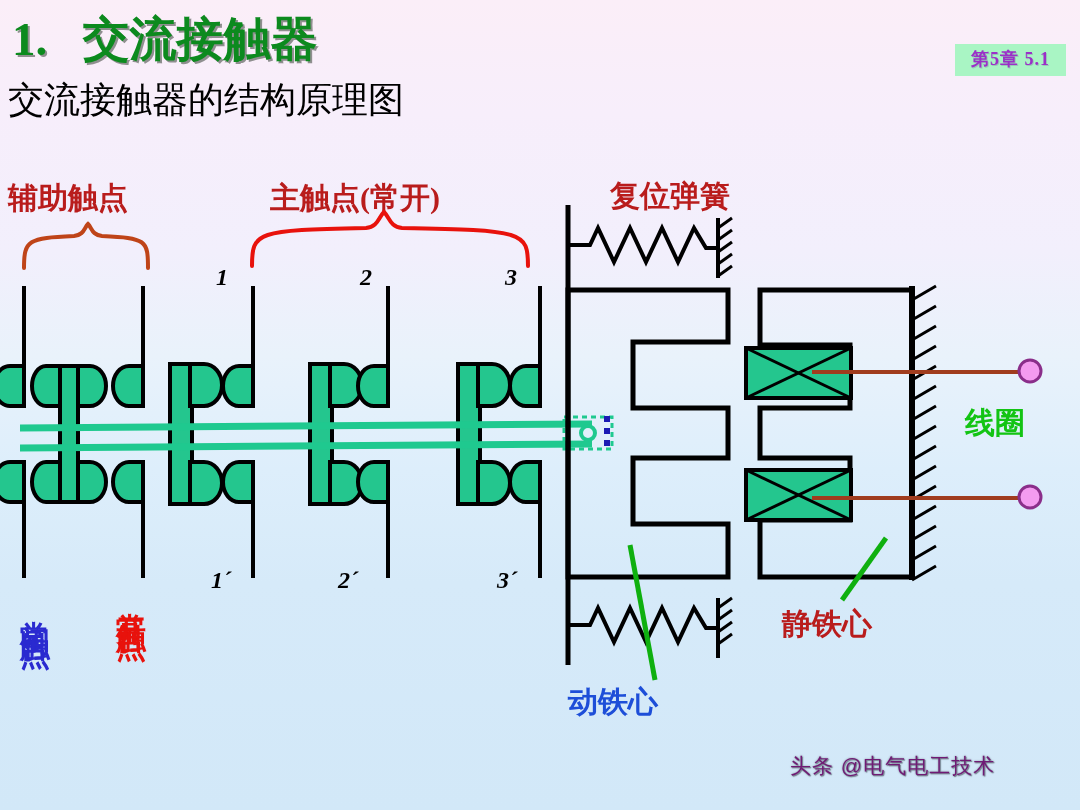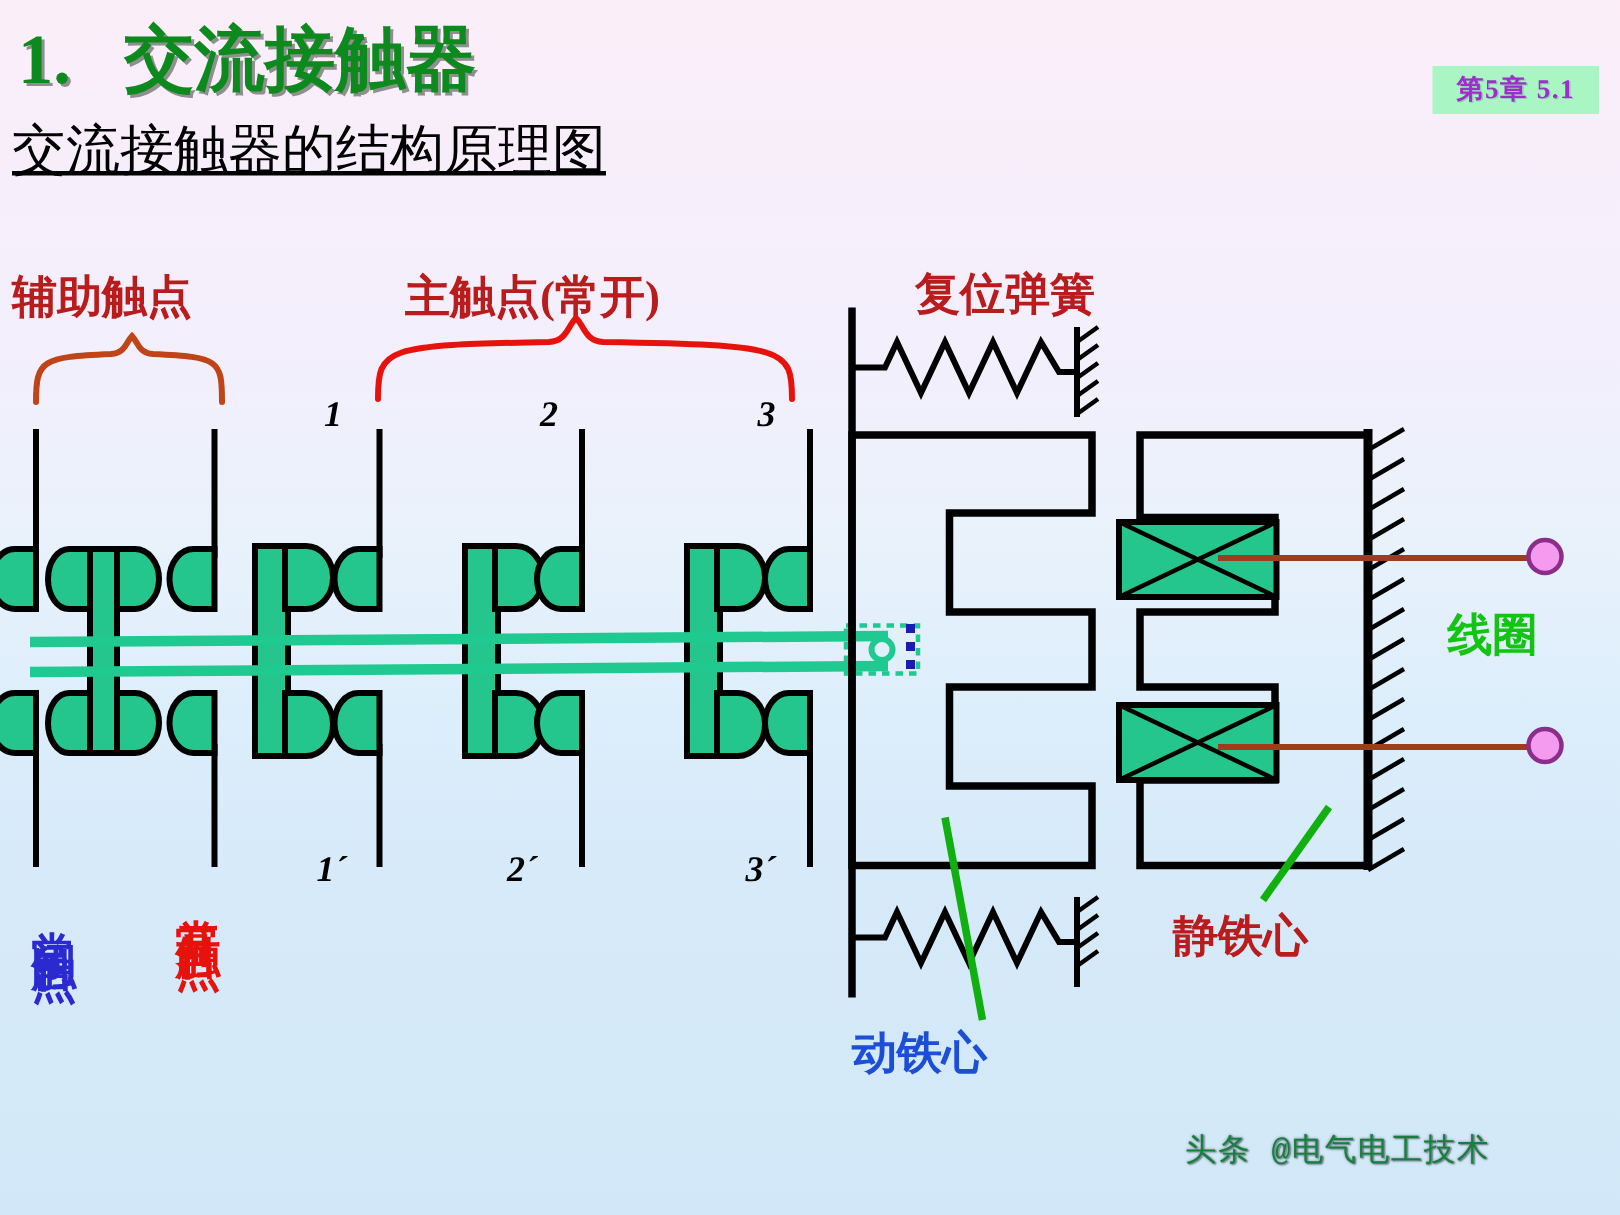--- a/index.html
+++ b/index.html
@@ -30,21 +30,20 @@
     color:#0c8a1e;
     text-shadow:2px 2px 0 #8f8f8f;
     white-space:nowrap;
     font-family:Liberation Serif, serif;
   }
   #title-1 .num{color:#0c8a1e;}
   #subtitle{
     position:absolute;left:8px;top:76px;
     font-size:36px;color:#000;
     white-space:nowrap;
-    text-decoration:underline;
   }
 
   
   .grp-label{
     position:absolute;font-size:30px;font-weight:bold;color:#b91c1c;
     white-space:nowrap;font-family:"Liberation Serif",serif;margin-top:28px;
   }
   #label-aux{left:8px;top:150px;}
   #label-main{left:270px;top:150px;}
   #label-spring{left:610px;top:148px;}
@@ -72,23 +71,23 @@
     font-family:"Liberation Serif",serif;
     text-align:right;
   }
   #label-coil{left:965px;top:403px;color:#13c413;}
   #label-static-core{left:782px;top:604px;color:#b91c1c;}
   #label-moving-core{left:568px;top:682px;color:#1d4ed8;}
 
   
   #watermark{
     position:absolute;left:790px;top:752px;
-    font-size:21px;color:#15803d;
+    font-size:21px;color:#701a75;
     text-shadow:0 0 2px #7d8b96, 1px 1px 1px #6d7b88;
-    font-family:Liberation Mono, monospace;
+    font-family:Liberation Sans, sans-serif;
     white-space:nowrap;letter-spacing:1px;
   }
 
   svg{position:absolute;left:0;top:0;}
 </style>
 </head>
 <body>
 
 <div class="slide">
 

